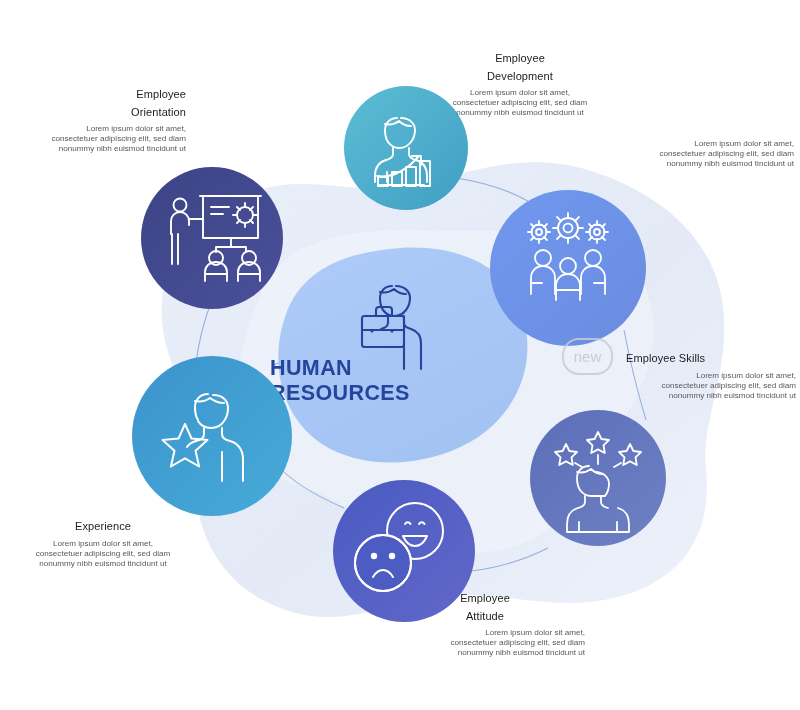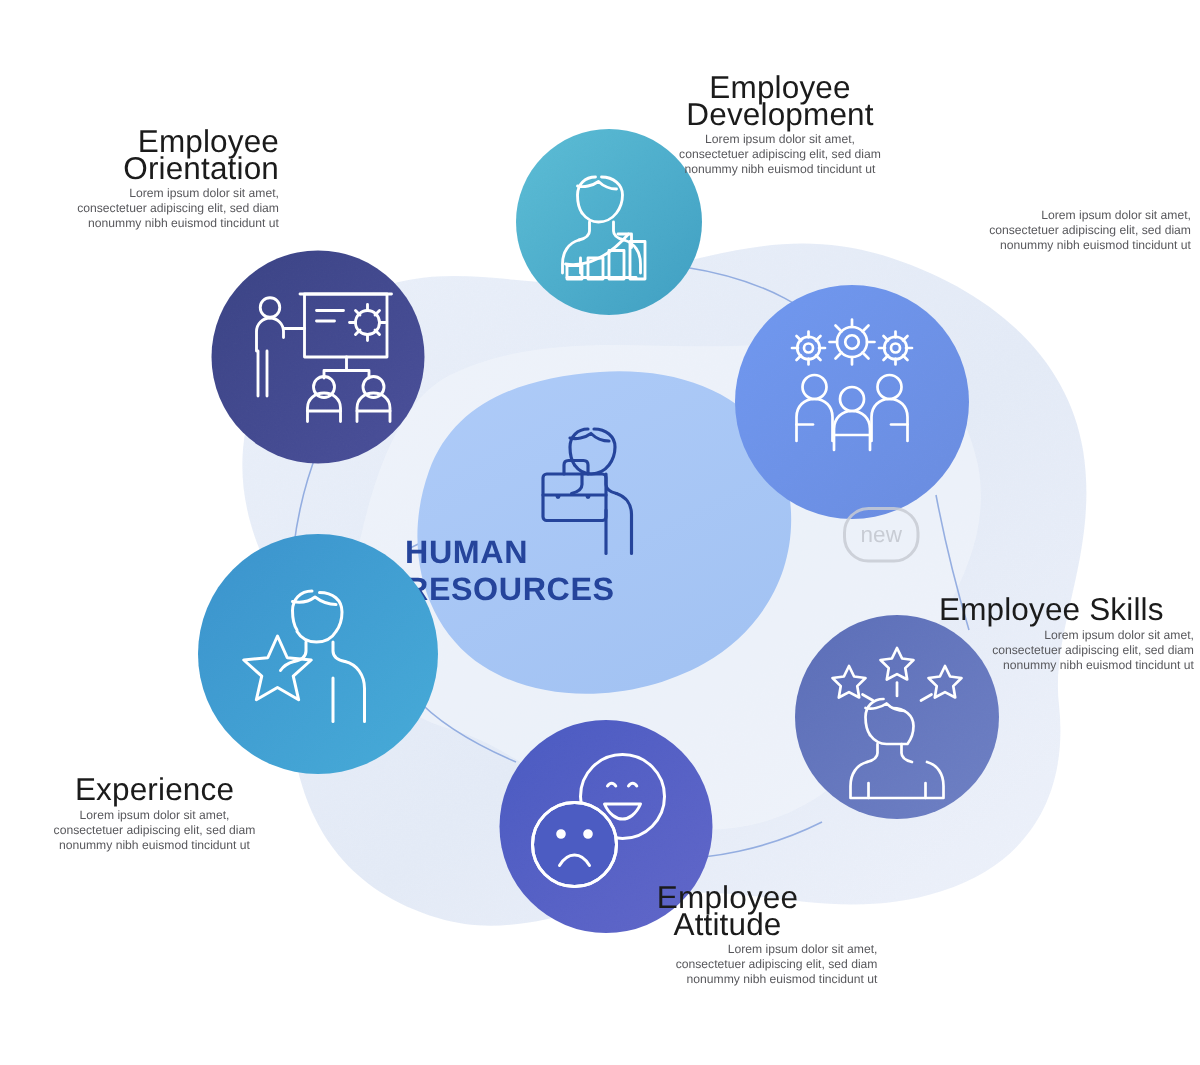--- a/index.html
+++ b/index.html
@@ -1,21 +1,21 @@
 <!DOCTYPE html>
 <html><head>
 <meta charset="utf-8">
 <style>
   html,body{margin:0;padding:0;background:#ffffff;}
   body{width:800px;height:710px;overflow:hidden;
        font-family:"Liberation Sans","DejaVu Sans",sans-serif;}
   #stage{position:relative;width:800px;height:710px;background:#fff;}
   svg.layer{position:absolute;left:0;top:0;width:800px;height:710px;}
   .txtblock{position:absolute;}
-  .ttl{color:#1b1b1b;font-size:21px;font-weight:400;line-height:17.5px;letter-spacing:.1px;white-space:pre-line;}
+  .ttl{color:#1b1b1b;font-size:11px;font-weight:400;line-height:17.5px;letter-spacing:.1px;white-space:pre-line;}
   .dsc{color:#58585c;font-size:8.1px;line-height:10.2px;margin-top:3px;white-space:pre-line;}
   .r{text-align:right;}
   .l{text-align:left;}
   .c{text-align:center;}
   .ctr-label{position:absolute;width:230px;text-align:left;color:#25449b;
     font-size:21.5px;font-weight:700;line-height:25px;letter-spacing:.4px;white-space:pre-line;}
   .wm{position:absolute;pointer-events:none;}
   .wm-new{width:47px;height:33px;border-radius:17px;border:2.5px solid #c8ccd4;
     display:flex;align-items:center;justify-content:center;color:#c2c6ce;
     font-size:15px;opacity:.85;}
@@ -251,21 +251,21 @@
       <path d="M621 463l-7 4"></path>
       <path d="M589 466c-7 0-12 5-12 12 0 6 1 9 3 12"></path>
       <path d="M580 490c3 4 7 6 11 6h14c3-4 4-8 4-12 0-7-6-12-14-12"></path>
       <path d="M577 472c4 1 10 0 14-3 3 3 8 5 12 5"></path>
       <path d="M585 496v6c0 3-3 5-7 6"></path>
       <path d="M601 496v6c0 3 3 5 7 6"></path>
       <path d="M578 508c-7 2-11 8-11 16v8h62v-8c0-8-4-14-11-16"></path>
       <path d="M579 522v10M617 522v10"></path>
     </g>
   </svg>
-  <div class="txtblock l" style="left:626px;top:350px;width:170px;margin-top:48px;">
+  <div class="txtblock l" style="left:626px;top:350px;width:170px;">
     <div class="ttl">Employee Skills</div>
     <div class="dsc r">Lorem ipsum dolor sit amet,
 consectetuer adipiscing elit, sed diam
 nonummy nibh euismod tincidunt ut</div>
   </div>
 
   <svg class="layer" viewBox="0 0 800 710">
     <circle cx="404" cy="551" r="71" fill="url(#c4)"></circle>
     <circle cx="404" cy="551" r="71" fill="#000" filter="url(#grain)" opacity="0.45"></circle>
     <g fill="none" stroke="#ffffff" stroke-width="2" stroke-linecap="round" stroke-linejoin="round">

